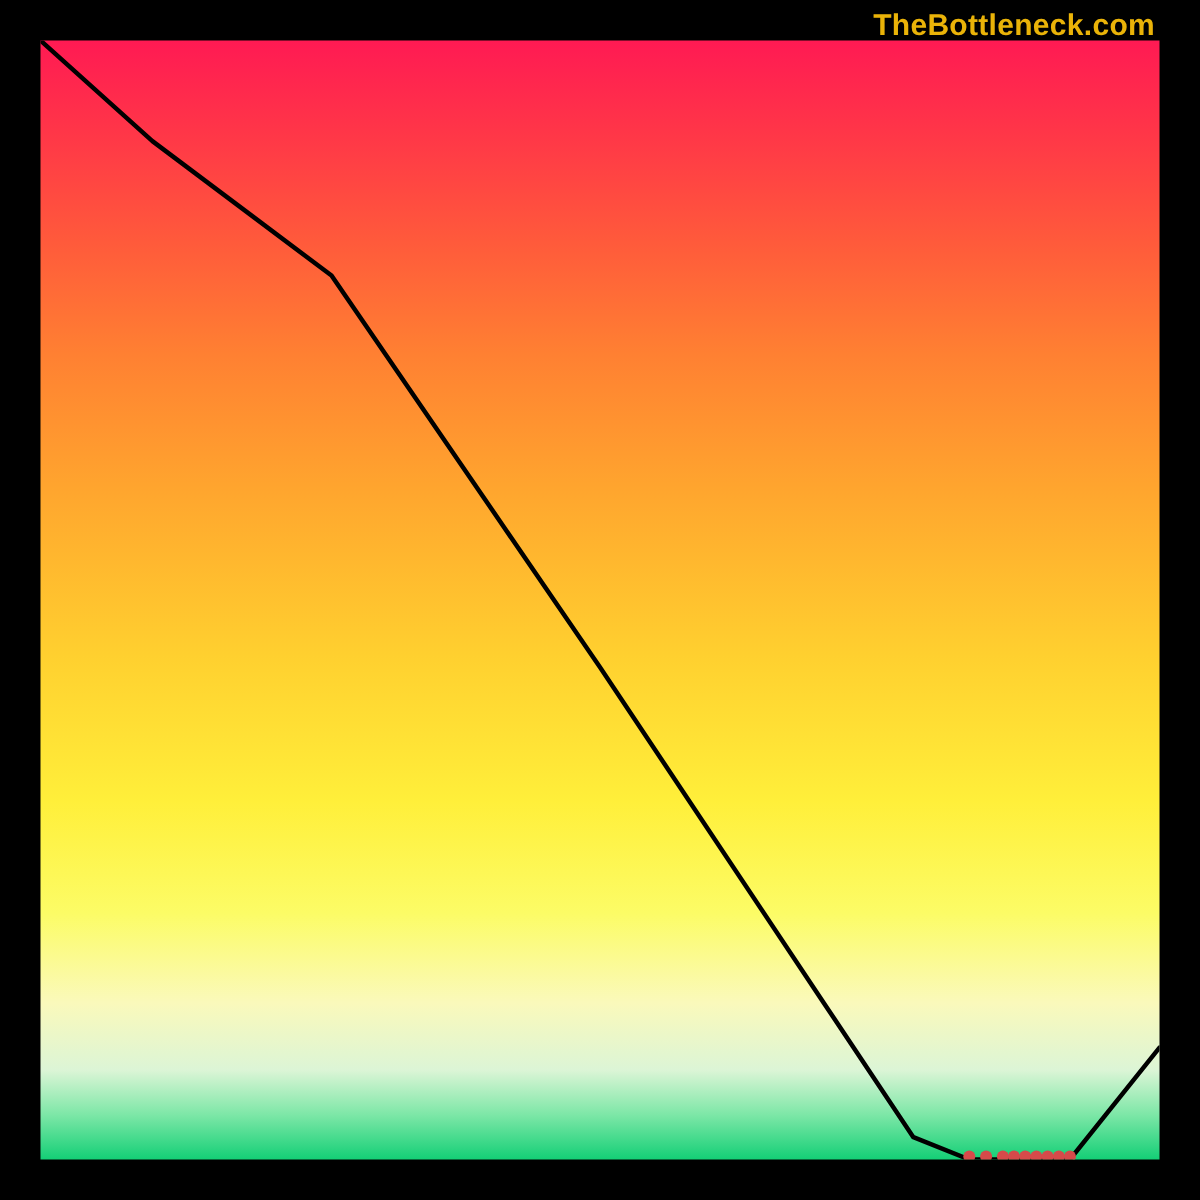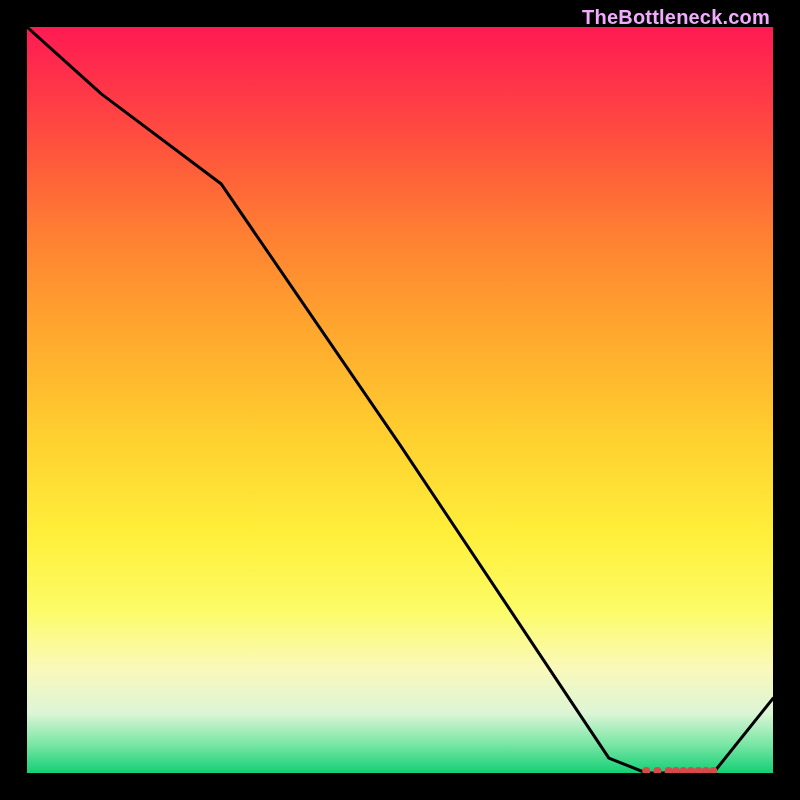--- a/index.html
+++ b/index.html
@@ -37,21 +37,21 @@
       #faf9bb 86%,
       #dcf5d6 92%,
       #7de7a7 96%,
       #14cf76 100%
     );
   }
   .watermark {
     position: absolute;
     top: 6px;
     right: 30px;
-    color: #f0abfc;
+    color: #eab308;
     font-size: 20px;
     font-weight: 600;
     letter-spacing: 0.2px;
     user-select: none;
   }
   svg.curve {
     position: absolute;
     left: 0;
     top: 0;
     width: 746px;

